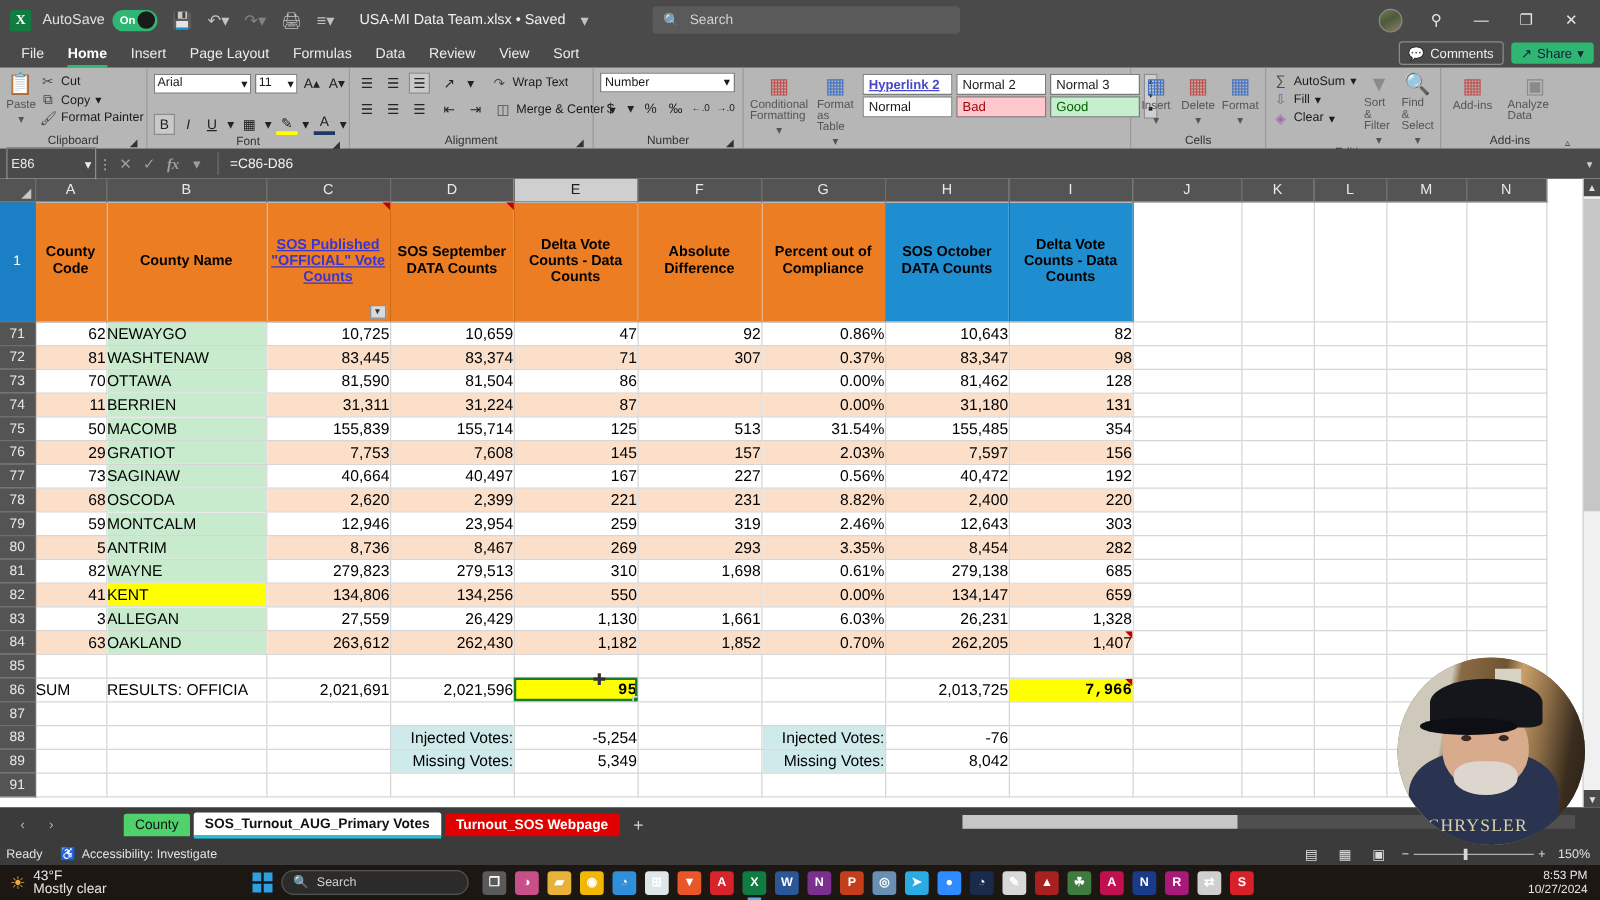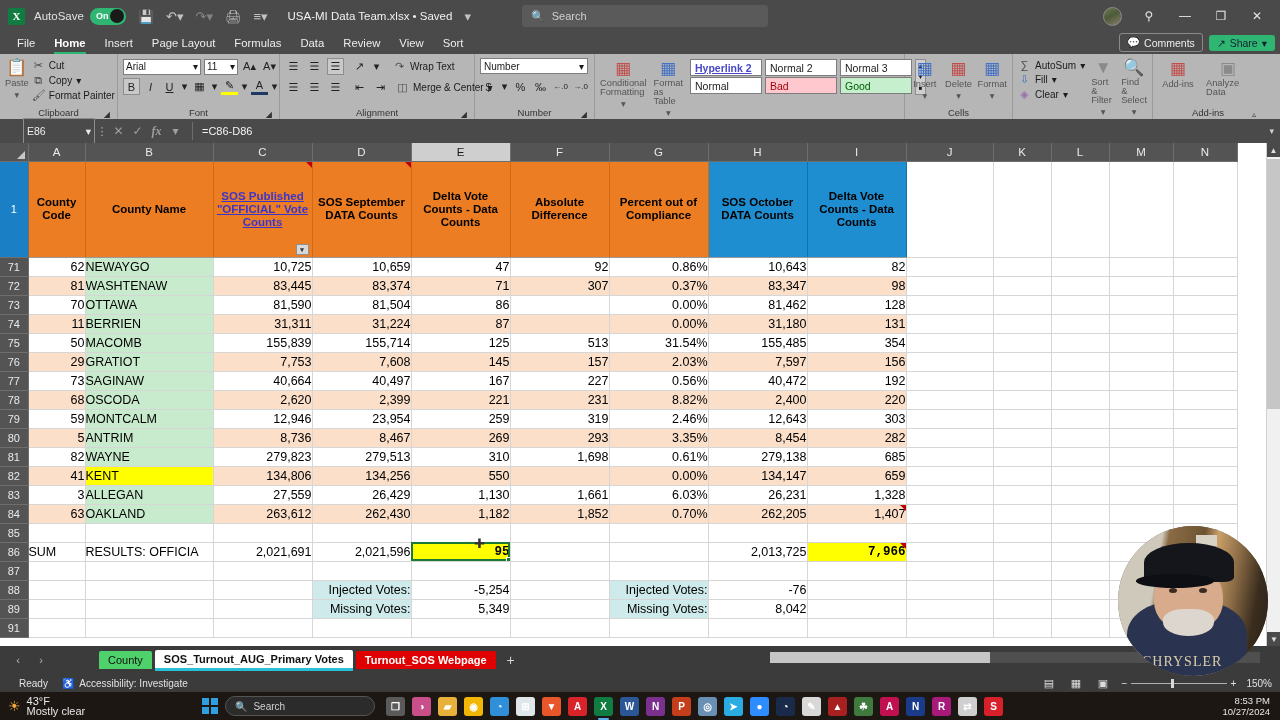--- a/index.html
+++ b/index.html
@@ -124,21 +124,21 @@
     border: 1px solid #8d8d8d; background: #cfcfcf; font-size: 6px; }
   .style-scroll div { flex: 1; display: flex; align-items: center; justify-content: center; }
 
   
   .formulabar {
     position: absolute; top: 119px; left: 0; width: 1280px; height: 24px;
     background: #4a4a4a; display: flex; align-items: center; gap: 0;
     color: #ececec; font-size: 11px;
   }
   .namebox {
-    margin-left: 23px; width: 72px; height: 18px; background: #4a4a4a;
+    margin-left: 5px; width: 72px; height: 18px; background: #4a4a4a;
     border: 1px solid #8d8d8d; display: flex; align-items: center;
     justify-content: space-between; padding: 12px 3px; font-size: 10.5px;
   }
   .fb-sep { width: 14px; text-align: center; color: #bdbdbd; font-size: 11px; }
   .fb-icn { width: 19px; text-align: center; color: #9e9e9e; font-size: 12px; }
   .fx { font-style: italic; font-family: "Liberation Serif", serif; font-weight: bold; }
   .fb-input {
     flex: 1; height: 18px; margin-left: 7px; margin-right: 22px;
     display: flex; align-items: center; font-size: 11px; color: #f2f2f2;
     border-left: 1px solid #6e6e6e; padding-left: 9px;
@@ -225,21 +225,21 @@
   .addsheet { color: #d5d5d5; font-size: 14px; margin-left: 8px; }
   .hscroll { position: absolute; right: 20px; top: 652px; width: 490px; height: 11px;
     background: #4f4f4f; }
   .hscroll .hthumb { position: absolute; left: 0; width: 220px; height: 11px;
     background: #c6c6c6; }
   .hs-left { position: absolute; left: 780px; top: 652px; color: #d0d0d0; font-size: 9px; }
 
   
   .statusbar { position: absolute; top: 674px; left: 0; width: 1280px; height: 18px;
     background: #3b3b3b; color: #e2e2e2; font-size: 10px;
-    display: flex; align-items: center; padding: 0 19px; gap: 14px; }
+    display: flex; align-items: center; padding: 0 5px; gap: 14px; }
   .sb-right { position: absolute; right: 8px; display: flex; align-items: center; gap: 10px; }
   .viewbtn { width: 17px; height: 14px; display: flex; align-items: center;
     justify-content: center; font-size: 11px; color: #dcdcdc; }
   .zoomslider { display: flex; align-items: center; gap: 4px; width: 115px; }
   .zs-line { flex: 1; height: 1px; background: #b0b0b0; position: relative; }
   .zs-knob { position: absolute; left: 42%; top: -4px; width: 3px; height: 9px; background: #d8d8d8; }
 
   
   .taskbar { position: absolute; top: 692px; left: 0; width: 1280px; height: 28px;
     background: #1d1714; display: flex; align-items: center; color: #e6e6e6;
@@ -368,21 +368,21 @@
           </div>
         </div>
       </div>
       <div class="rgroup-title">
         <span>Clipboard</span>
         <span class="dlg">◢</span>
       </div>
     </div>
 
     <div class="rgroup" style="width:162px">
-      <div class="rgroup-body" style="flex-direction:column;gap:3px">
+      <div class="rgroup-body" style="flex-direction:column;gap:16px">
         <div style="display:flex;gap:3px;align-items:center">
           <div class="fontname">
             <span>Arial</span>
             <span>▾</span>
           </div>
           <div class="fontsize">
             <span>11</span>
             <span>▾</span>
           </div>
           <div class="fbtn">A▴</div>

